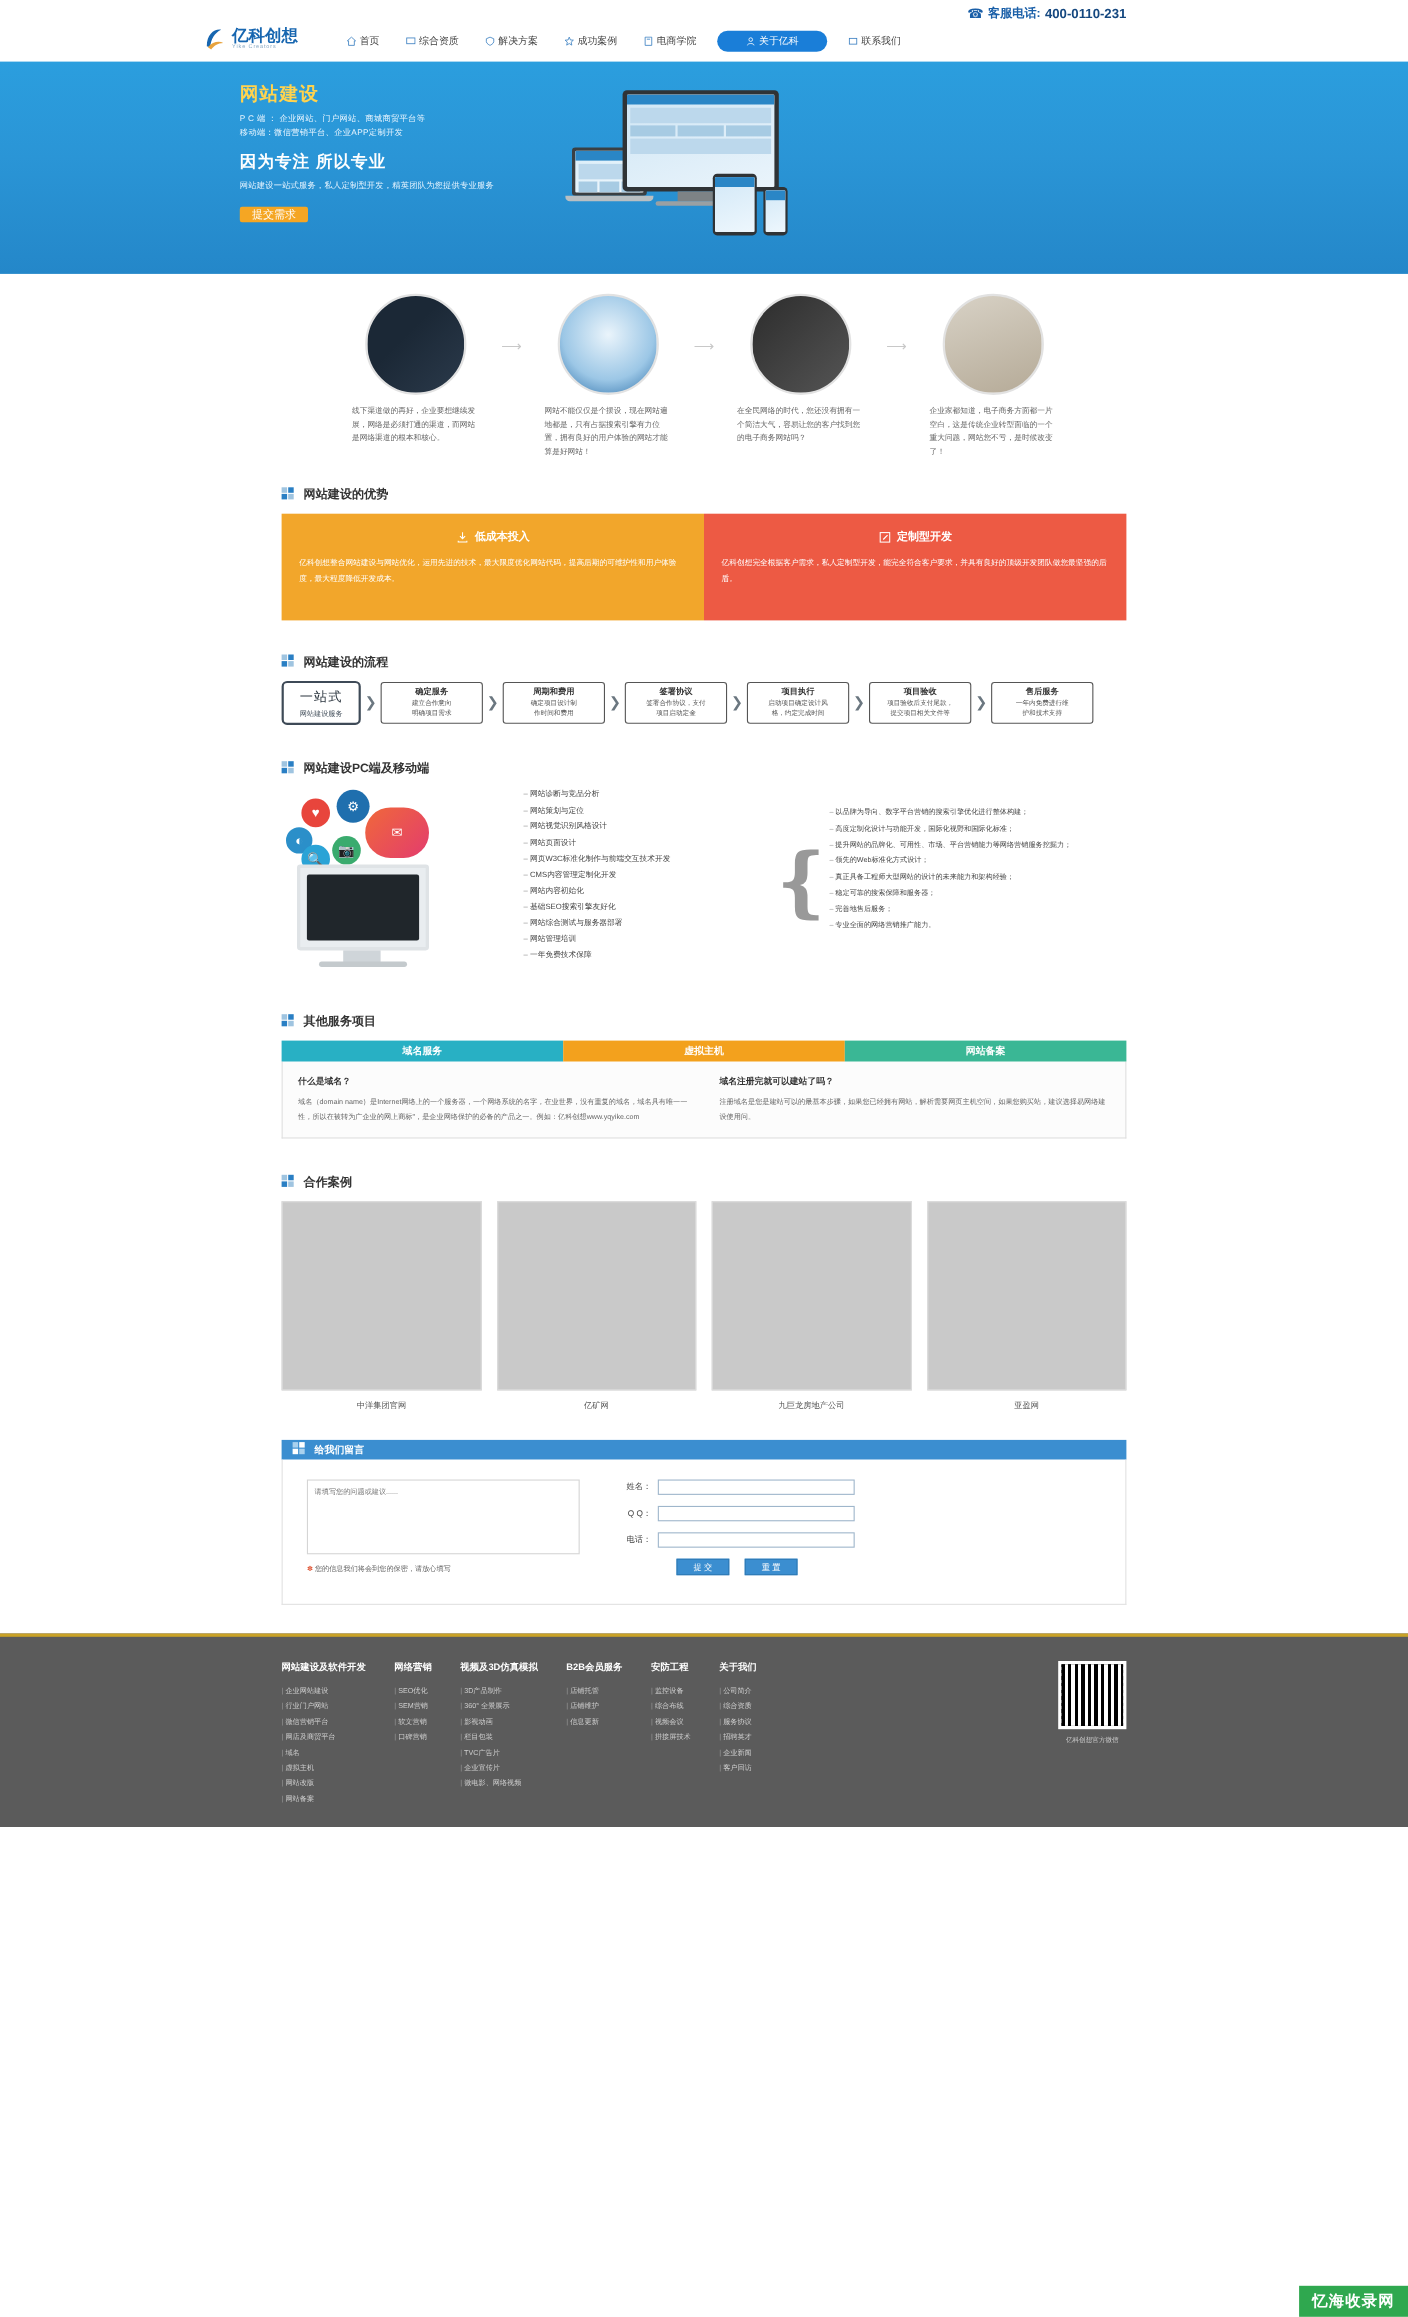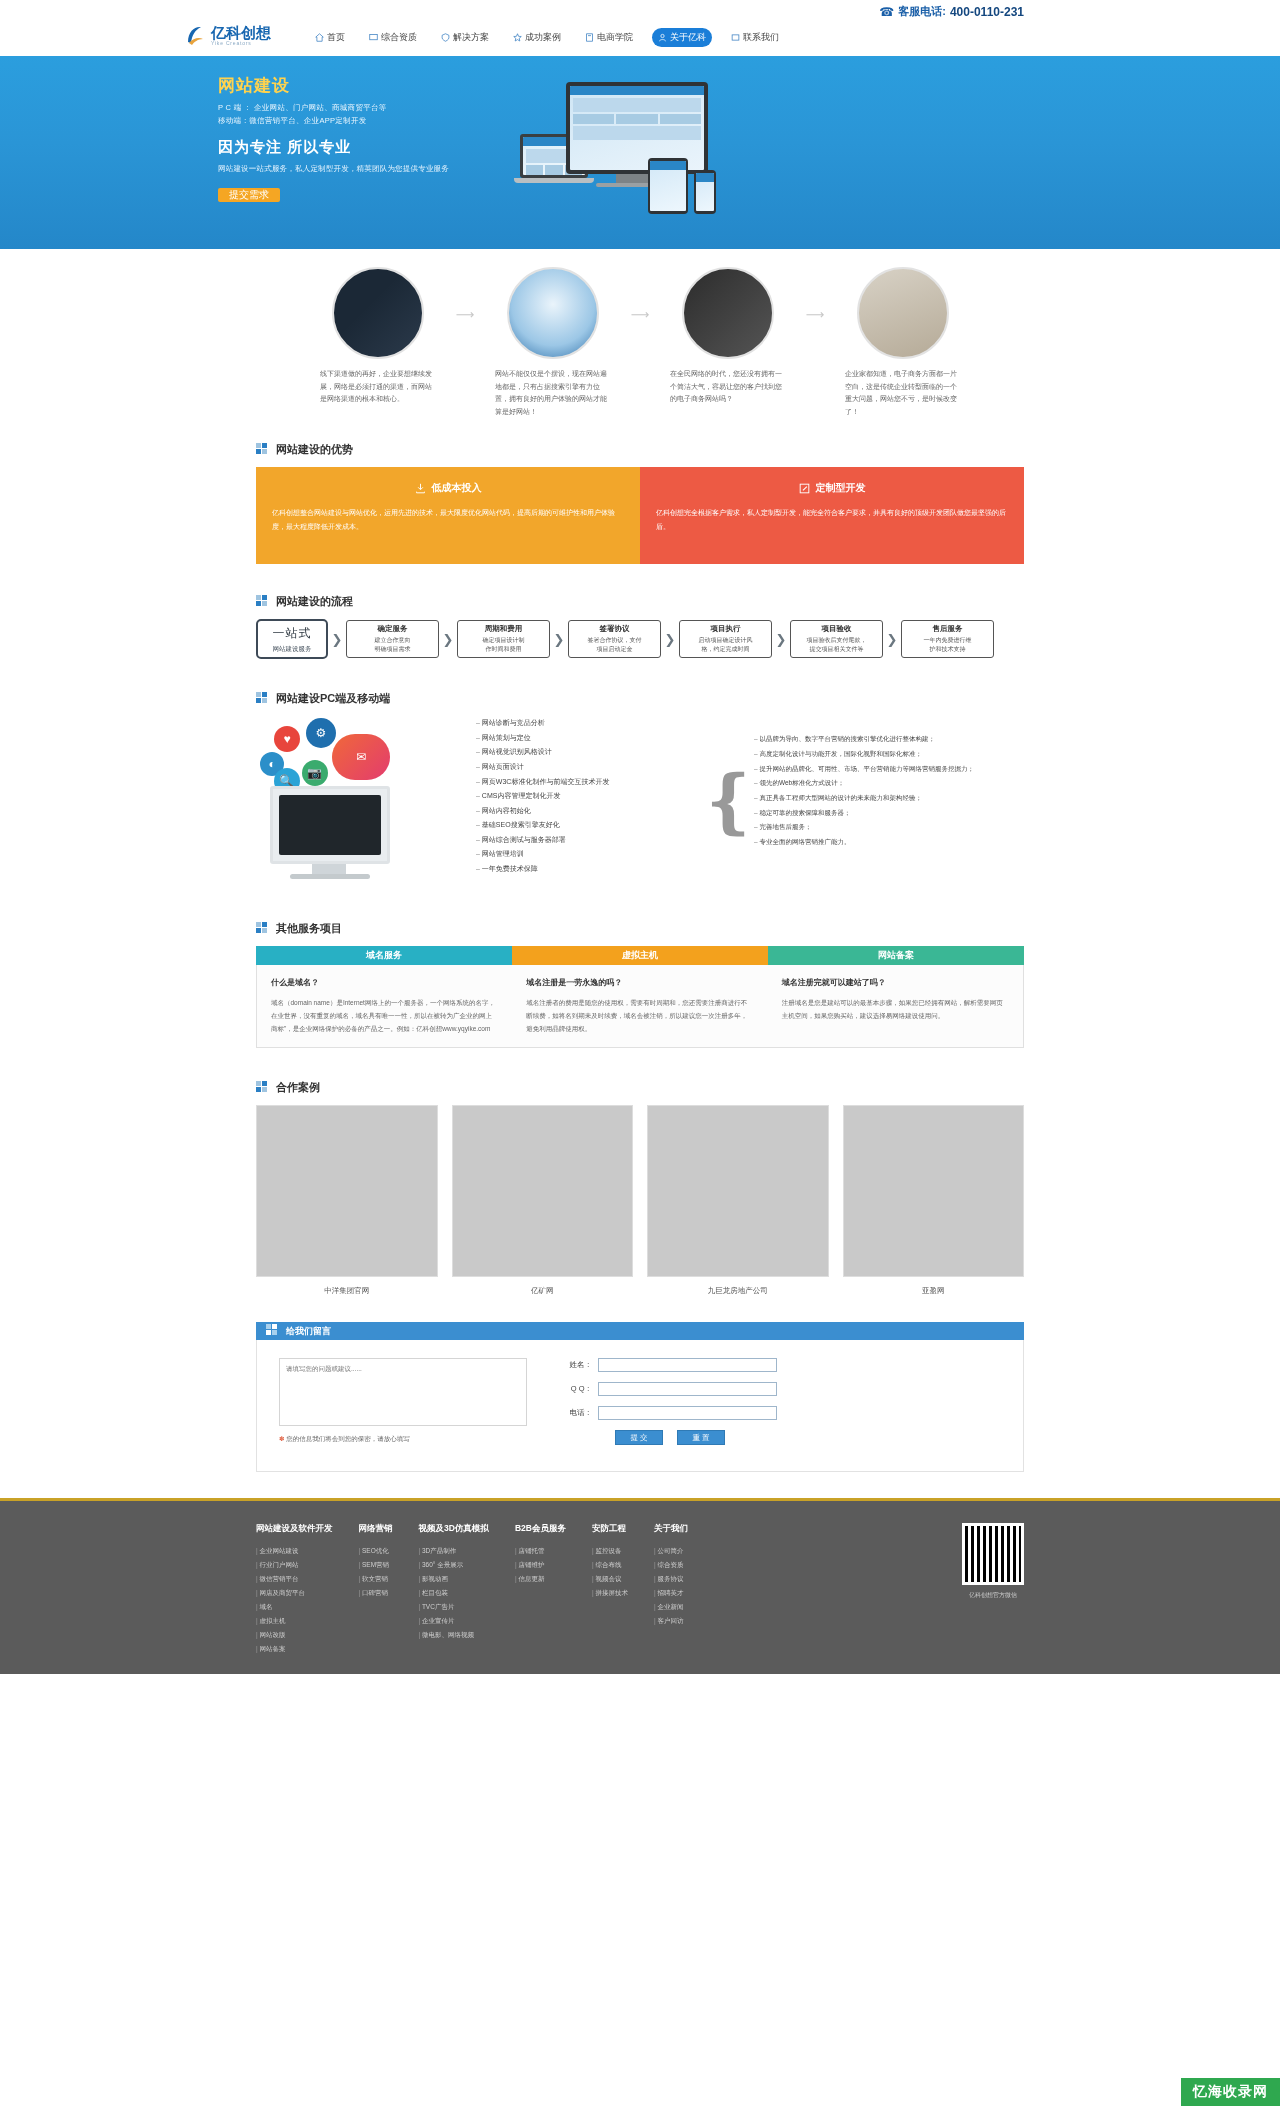--- a/index.html
+++ b/index.html
@@ -31,21 +31,21 @@
   .logo-cn { font-size: 15px; font-weight: bold; color: #1766b0; letter-spacing: 0px; }
   .logo-en { font-size: 5px; color: #8aa9c4; letter-spacing: .8px; margin-top: 1px; }
 
   nav { position: absolute; left: 310px; top: 6px; display: flex; align-items: center; gap: 14px; }
   .nav-item {
     display: flex; align-items: center; gap: 3px;
     font-size: 9px; color: #444; white-space: nowrap;
     padding: 3px 5px; border-radius: 2px; cursor: pointer;
   }
   .nav-item .ic { width: 9px; height: 9px; display:inline-block; color:#3a7fc1; }
-  .nav-item.active { background: #1a7ed8; color: #fff; padding: 3px 6px; border-radius: 10px; text-align: center; }
+  .nav-item.active { background: #1a7ed8; color: #fff; padding: 3px 26px; border-radius: 10px; text-align: center; }
   .nav-item.active .ic { color: #fff; }
   svg { display:block; }
 
   
   .hero {
     height: 193px;
     background: linear-gradient(180deg,#2b9ede 0%, #2a95d6 45%, #2487c9 100%);
     position: relative; overflow: hidden;
   }
   .hero-copy { position: absolute; left: 218px; top: 18px; color: #fff; }
@@ -537,24 +537,20 @@
         <div class="tab tab1">域名服务</div>
         <div class="tab tab2">虚拟主机</div>
         <div class="tab tab3">网站备案</div>
       </div>
       <div class="tab-body">
         <div class="tab-col">
           <h4>什么是域名？</h4>
           <p>域名（domain name）是Internet网络上的一个服务器，一个网络系统的名字，在业世界，没有重复的域名，域名具有唯一一性，所以在被转为广企业的网上商标"，是企业网络保护的必备的产品之一。例如：亿科创想www.yqyike.com</p>
         </div>
         <div class="tab-col">
-          <h4>域名注册是一劳永逸的吗？</h4>
-          <p>域名注册者的费用是随您的使用权，需要有时周期和，您还需要注册商进行不断续费，如将名到期未及时续费，域名会被注销，所以建议您一次注册多年，避免利用品牌使用权。</p>
-        </div>
-        <div class="tab-col">
           <h4>域名注册完就可以建站了吗？</h4>
           <p>注册域名是您是建站可以的最基本步骤，如果您已经拥有网站，解析需要网页主机空间，如果您购买站，建议选择易网络建设使用问。</p>
         </div>
       </div>
     </div>
   </section>
 
   <section class="case-wrap">
     <div class="inner">
       <div class="sec-title">

